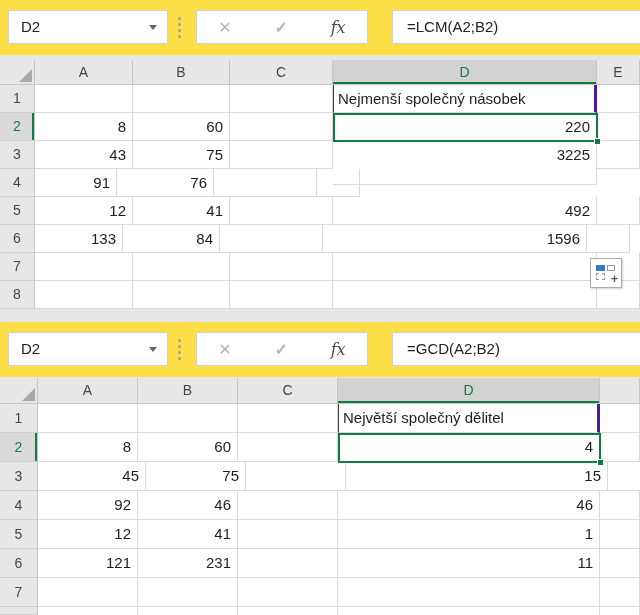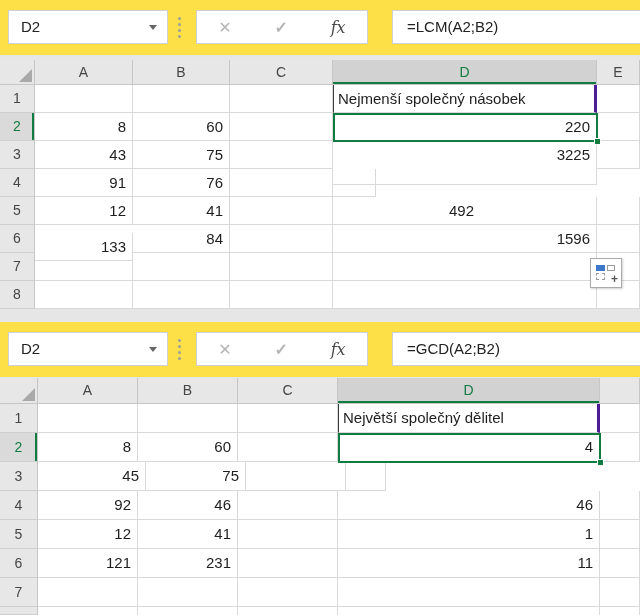--- a/index.html
+++ b/index.html
@@ -109,36 +109,36 @@
         <div class="grow" style="height: 28px;">
           <div class="rhcell" style="width: 35px; line-height: 27px;">3</div>
           <div class="cell num" style="width: 98px; height: 28px; line-height: 27px;">43</div>
           <div class="cell num" style="width: 97px; height: 28px; line-height: 27px;">75</div>
           <div class="cell" style="width: 103px; height: 28px; line-height: 27px;"></div>
           <div class="cell num" style="width: 264px; height: 44px; line-height: 27px;">3225</div>
           <div class="cell" style="width: 43px; height: 28px; line-height: 27px;"></div>
         </div>
         <div class="grow" style="height: 28px;">
           <div class="rhcell" style="width: 35px; line-height: 27px;">4</div>
-          <div class="cell num" style="width: 98px; height: 28px; line-height: 27px;">91</div>
+          <div class="cell num" style="width: 82px; height: 28px; line-height: 27px;">91</div>
           <div class="cell num" style="width: 97px; height: 28px; line-height: 27px;">76</div>
           <div class="cell" style="width: 103px; height: 28px; line-height: 27px;"></div>
           <div class="cell" style="width: 43px; height: 28px; line-height: 27px;"></div>
         </div>
         <div class="grow" style="height: 28px;">
           <div class="rhcell" style="width: 35px; line-height: 27px;">5</div>
           <div class="cell num" style="width: 98px; height: 28px; line-height: 27px;">12</div>
           <div class="cell num" style="width: 97px; height: 28px; line-height: 27px;">41</div>
           <div class="cell" style="width: 103px; height: 28px; line-height: 27px;"></div>
-          <div class="cell num" style="width: 264px; height: 28px; line-height: 27px; text-align: center;">492</div>
+          <div class="cell num" style="width: 264px; height: 28px; line-height: 27px;">492</div>
           <div class="cell" style="width: 43px; height: 28px; line-height: 27px;"></div>
         </div>
         <div class="grow" style="height: 28px;">
           <div class="rhcell" style="width: 35px; line-height: 27px;">6</div>
-          <div class="cell num" style="width: 98px; height: 28px; line-height: 27px; margin-top: 8px;">133</div>
+          <div class="cell num" style="width: 88px; height: 28px; line-height: 27px;">133</div>
           <div class="cell num" style="width: 97px; height: 28px; line-height: 27px;">84</div>
           <div class="cell" style="width: 103px; height: 28px; line-height: 27px;"></div>
           <div class="cell num" style="width: 264px; height: 28px; line-height: 27px;">1596</div>
           <div class="cell" style="width: 43px; height: 28px; line-height: 27px;"></div>
         </div>
         <div class="grow" style="height: 28px;">
           <div class="rhcell" style="width: 35px; line-height: 27px;">7</div>
           <div class="cell" style="width: 98px; height: 28px; line-height: 27px;"></div>
           <div class="cell" style="width: 97px; height: 28px; line-height: 27px;"></div>
           <div class="cell" style="width: 103px; height: 28px; line-height: 27px;"></div>
@@ -211,20 +211,21 @@
           <div class="cell num" style="width: 100px; height: 29px; line-height: 28px;">60</div>
           <div class="cell" style="width: 100px; height: 29px; line-height: 28px;"></div>
           <div class="cell num" style="width: 262px; height: 29px; line-height: 28px;">4</div>
           <div class="cell" style="width: 40px; height: 29px; line-height: 28px;"></div>
         </div>
         <div class="grow" style="height: 29px;">
           <div class="rhcell" style="width: 38px; line-height: 28px;">3</div>
           <div class="cell num" style="width: 108px; height: 29px; line-height: 28px;">45</div>
           <div class="cell num" style="width: 100px; height: 29px; line-height: 28px;">75</div>
           <div class="cell" style="width: 100px; height: 29px; line-height: 28px;"></div>
+          <div class="cell num" style="width: 262px; height: 29px; line-height: 28px;">15</div>
           <div class="cell" style="width: 40px; height: 29px; line-height: 28px;"></div>
         </div>
         <div class="grow" style="height: 29px;">
           <div class="rhcell" style="width: 38px; line-height: 28px;">4</div>
           <div class="cell num" style="width: 100px; height: 29px; line-height: 28px;">92</div>
           <div class="cell num" style="width: 100px; height: 29px; line-height: 28px;">46</div>
           <div class="cell" style="width: 100px; height: 29px; line-height: 28px;"></div>
           <div class="cell num" style="width: 262px; height: 29px; line-height: 28px;">46</div>
           <div class="cell" style="width: 40px; height: 29px; line-height: 28px;"></div>
         </div>

